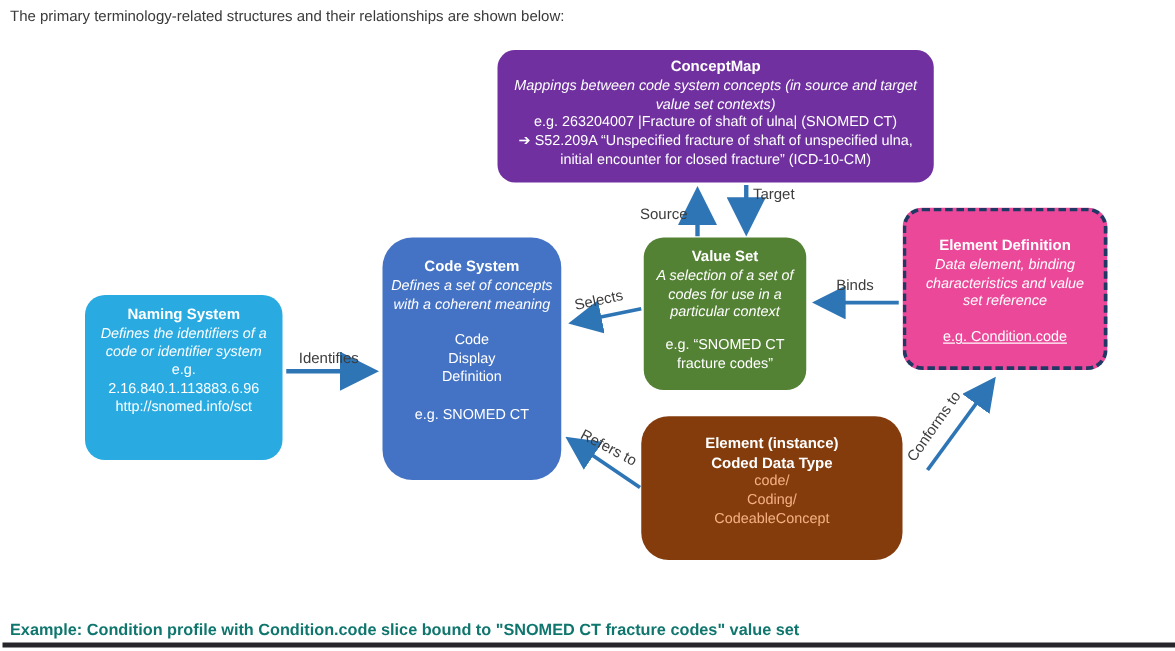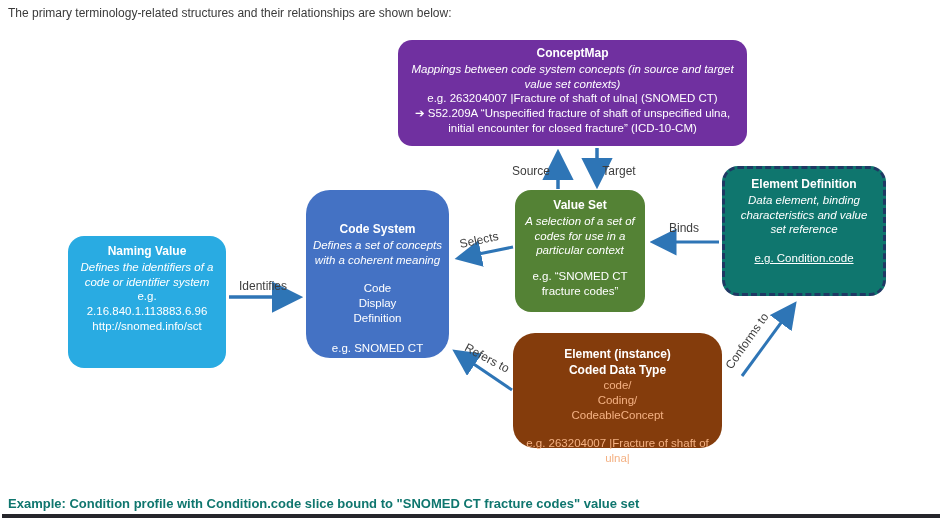--- a/index.html
+++ b/index.html
@@ -9,27 +9,27 @@
   .caption { position:absolute; left:8px; top:496px; font-size:13px; font-weight:bold; color:#0f766e; }
   .bottom-bar { position:absolute; left:2px; top:514px; width:938px; height:4px; background:#26262b; }
 
   .node { position:absolute; color:#ffffff; text-align:center; font-size:11.5px; line-height:1.3;
           display:flex; flex-direction:column; align-items:center; box-sizing:border-box; }
   .node .title { font-weight:bold; font-size:12px; }
   .node .desc { font-style:italic; }
 
   #concept-map { left:398px; top:40px; width:349px; height:106px; background:#7030A0; border-radius:14px; padding:6px 12px 0; }
   #naming-system { left:68px; top:236px; width:158px; height:132px; background:#29ABE2; border-radius:16px; padding:8px 4px 0; }
-  #code-system { left:306px; top:190px; width:143px; height:168px; background:#4472C4; border-radius:24px; padding:32px 6px 0; }
+  #code-system { left:306px; top:190px; width:143px; height:194px; background:#4472C4; border-radius:24px; padding:16px 6px 0; }
   #code-system .fields { margin-top:14px; }
   #code-system .example { margin-top:15px; }
   #value-set { left:515px; top:190px; width:130px; height:122px; background:#548235; border-radius:16px; padding:8px 4px 0; }
   #value-set .example { margin-top:11px; }
-  #element-definition { left:722px; top:166px; width:164px; height:130px; background:#0f766e;
-                        border:3px dashed #1F3864; border-radius:16px; padding:8px 8px 0; }
+  #element-definition { left:722px; top:166px; width:164px; height:130px; background:#ec4899;
+                        border:3px dashed #1F3864; border-radius:16px; padding:20px 8px 0; }
   #element-definition .example { margin-top:14px;text-decoration:underline; }
   #element-instance { left:513px; top:333px; width:209px; height:115px; background:#843C0C; border-radius:22px; padding:14px 10px 0; }
   #element-instance .fields { color:#F4B183; }
   #element-instance .example { color:#F4B183; margin-top:13px; }
 
   .edge-label { position:absolute; font-size:12px; color:#3d3d3d; white-space:nowrap;
                 transform:translate(-50%,-50%); }
   .edge-label.rot-selects  { transform:translate(-50%,-50%) rotate(-12deg); }
   .edge-label.rot-refers   { transform:translate(-50%,-50%) rotate(28deg); }
   .edge-label.rot-conforms { transform:translate(-50%,-50%) rotate(-55deg); }
@@ -59,21 +59,21 @@
   </svg>
 
   <div class="node" id="concept-map">
     <div class="title">ConceptMap</div>
     <div class="desc">Mappings between code system concepts (in source and target value set contexts)</div>
     <div>e.g. 263204007 |Fracture of shaft of ulna| (SNOMED CT)</div>
     <div>➔ S52.209A “Unspecified fracture of shaft of unspecified ulna, initial encounter for closed fracture” (ICD-10-CM)</div>
   </div>
 
   <div class="node" id="naming-system">
-    <div class="title">Naming Value</div>
+    <div class="title">Naming System</div>
     <div class="desc">Defines the identifiers of a code or identifier system</div>
     <div>e.g.</div>
     <div>2.16.840.1.113883.6.96</div>
     <div>http://snomed.info/sct</div>
   </div>
 
   <div class="node" id="code-system">
     <div class="title">Code System</div>
     <div class="desc">Defines a set of concepts with a coherent meaning</div>
     <div class="fields">
@@ -97,25 +97,24 @@
   </div>
 
   <div class="node" id="element-instance">
     <div class="title">Element (instance)</div>
     <div class="title">Coded Data Type</div>
     <div class="fields">
       <div>code/</div>
       <div>Coding/</div>
       <div>CodeableConcept</div>
     </div>
-    <div class="example">e.g. 263204007 |Fracture of shaft of ulna|</div>
   </div>
 
   <div class="edge-label" style="left:531px; top:171px;text-align:center;">Source</div>
-  <div class="edge-label" style="left:619px; top:171px;">Target</div>
+  <div class="edge-label" style="left:619px; top:155px;">Target</div>
   <div class="edge-label" style="left:263px; top:286px;">Identifies</div>
   <div class="edge-label rot-selects" style="left:479px; top:240px;">Selects</div>
   <div class="edge-label" style="left:684px; top:228px;">Binds</div>
   <div class="edge-label rot-refers" style="left:487px; top:358px;">Refers to</div>
   <div class="edge-label rot-conforms" style="left:747px; top:341px;">Conforms to</div>
 
   <div class="caption">Example: Condition profile with Condition.code slice bound to "SNOMED CT fracture codes" value set</div>
   <div class="bottom-bar"></div>
 
 </div>

